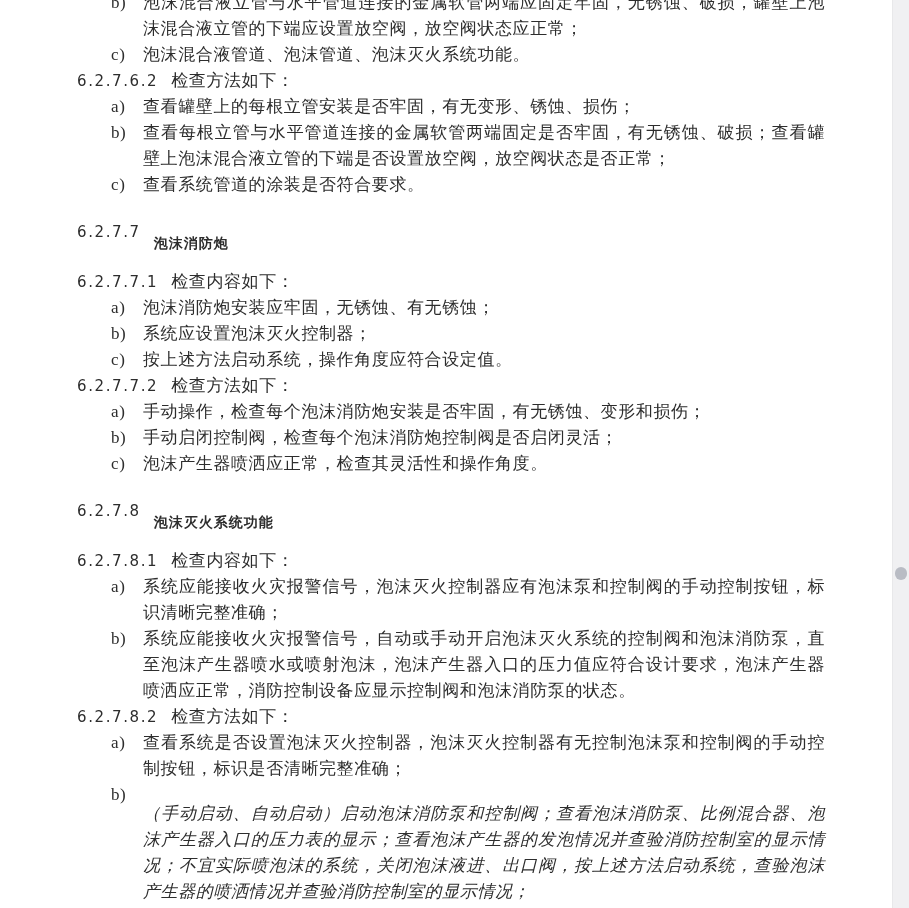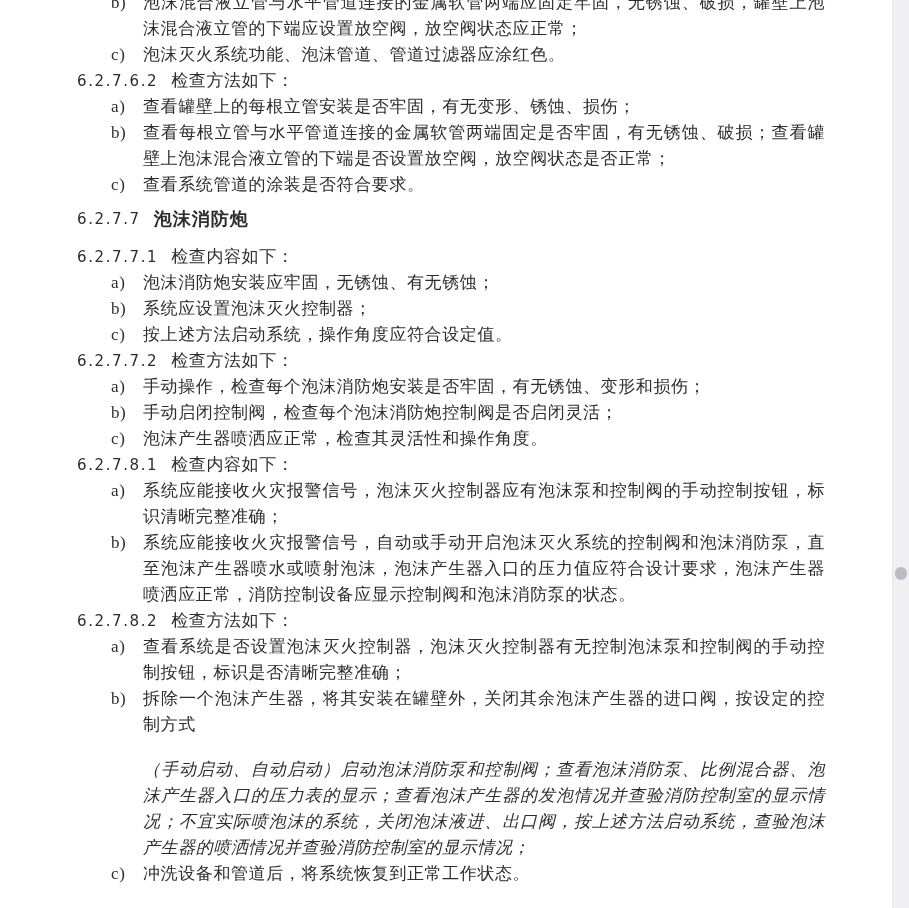--- a/index.html
+++ b/index.html
@@ -22,21 +22,21 @@
   .clause{display:flex;align-items:flex-end;}
   .num{
     font-family:"DejaVu Sans","Liberation Sans",sans-serif;
     font-size:15px;letter-spacing:1.6px;margin-right:13px;white-space:nowrap;
     color:var(--text);
   }
   
   .heading{display:flex;align-items:center;margin-top:8px;margin-bottom:12px;}
   .heading .title{
     font-family:Liberation Serif, serif;
-    font-weight:700;font-size:18px;letter-spacing:1px;
+    font-weight:700;font-size:14px;letter-spacing:1px;margin-top:25px;
   }
   
   .item{display:flex;}
   .item .label{
     flex:none;width:32px;margin-left:34px;
     font-family:"Liberation Serif",serif;
   }
   .item .body{flex:1;text-align:justify;}
   .item .body p{margin:0;}
   .item .body p.gap{margin-top:19px;font-style:italic;}
@@ -57,21 +57,21 @@
   <div class="content" id="doc">
       <div class="item">
         <span class="label">b)</span>
         <div class="body">
           <p>泡沫混合液立管与水平管道连接的金属软管两端应固定牢固，无锈蚀、破损，罐壁上泡沫混合液立管的下端应设置放空阀，放空阀状态应正常；</p>
         </div>
       </div>
       <div class="item">
         <span class="label">c)</span>
         <div class="body">
-          <p>泡沫灭火系统功能、泡沫管道、管道过滤器应涂红色。</p>
+          <p>泡沫混合液管道、泡沫管道、泡沫灭火系统功能。</p>
         </div>
       </div>
       <div class="clause">
         <span class="num">6.2.7.6.2</span>
         <span class="txt">检查方法如下：</span>
       </div>
       <div class="item">
         <span class="label">a)</span>
         <div class="body">
           <p>查看罐壁上的每根立管安装是否牢固，有无变形、锈蚀、损伤；</p>
@@ -130,20 +130,24 @@
         <div class="body">
           <p>手动启闭控制阀，检查每个泡沫消防炮控制阀是否启闭灵活；</p>
         </div>
       </div>
       <div class="item">
         <span class="label">c)</span>
         <div class="body">
           <p>泡沫产生器喷洒应正常，检查其灵活性和操作角度。</p>
         </div>
       </div>
+      <div class="heading">
+        <span class="num">6.2.7.8</span>
+        <span class="title">泡沫灭火系统功能</span>
+      </div>
       <div class="clause">
         <span class="num">6.2.7.8.1</span>
         <span class="txt">检查内容如下：</span>
       </div>
       <div class="item">
         <span class="label">a)</span>
         <div class="body">
           <p>系统应能接收火灾报警信号，泡沫灭火控制器应有泡沫泵和控制阀的手动控制按钮，标识清晰完整准确；</p>
         </div>
       </div>
@@ -159,21 +163,20 @@
       </div>
       <div class="item">
         <span class="label">a)</span>
         <div class="body">
           <p>查看系统是否设置泡沫灭火控制器，泡沫灭火控制器有无控制泡沫泵和控制阀的手动控制按钮，标识是否清晰完整准确；</p>
         </div>
       </div>
       <div class="item">
         <span class="label">b)</span>
         <div class="body">
-          <p>拆除一个泡沫产生器，将其安装在罐壁外，关闭其余泡沫产生器的进口阀，按设定的控制方式</p>
           <p class="gap">（手动启动、自动启动）启动泡沫消防泵和控制阀；查看泡沫消防泵、比例混合器、泡沫产生器入口的压力表的显示；查看泡沫产生器的发泡情况并查验消防控制室的显示情况；不宜实际喷泡沫的系统，关闭泡沫液进、出口阀，按上述方法启动系统，查验泡沫产生器的喷洒情况并查验消防控制室的显示情况；</p>
         </div>
       </div>
       <div class="item">
         <span class="label">c)</span>
         <div class="body">
           <p>冲洗设备和管道后，将系统恢复到正常工作状态。</p>
         </div>
       </div>
     </div>

